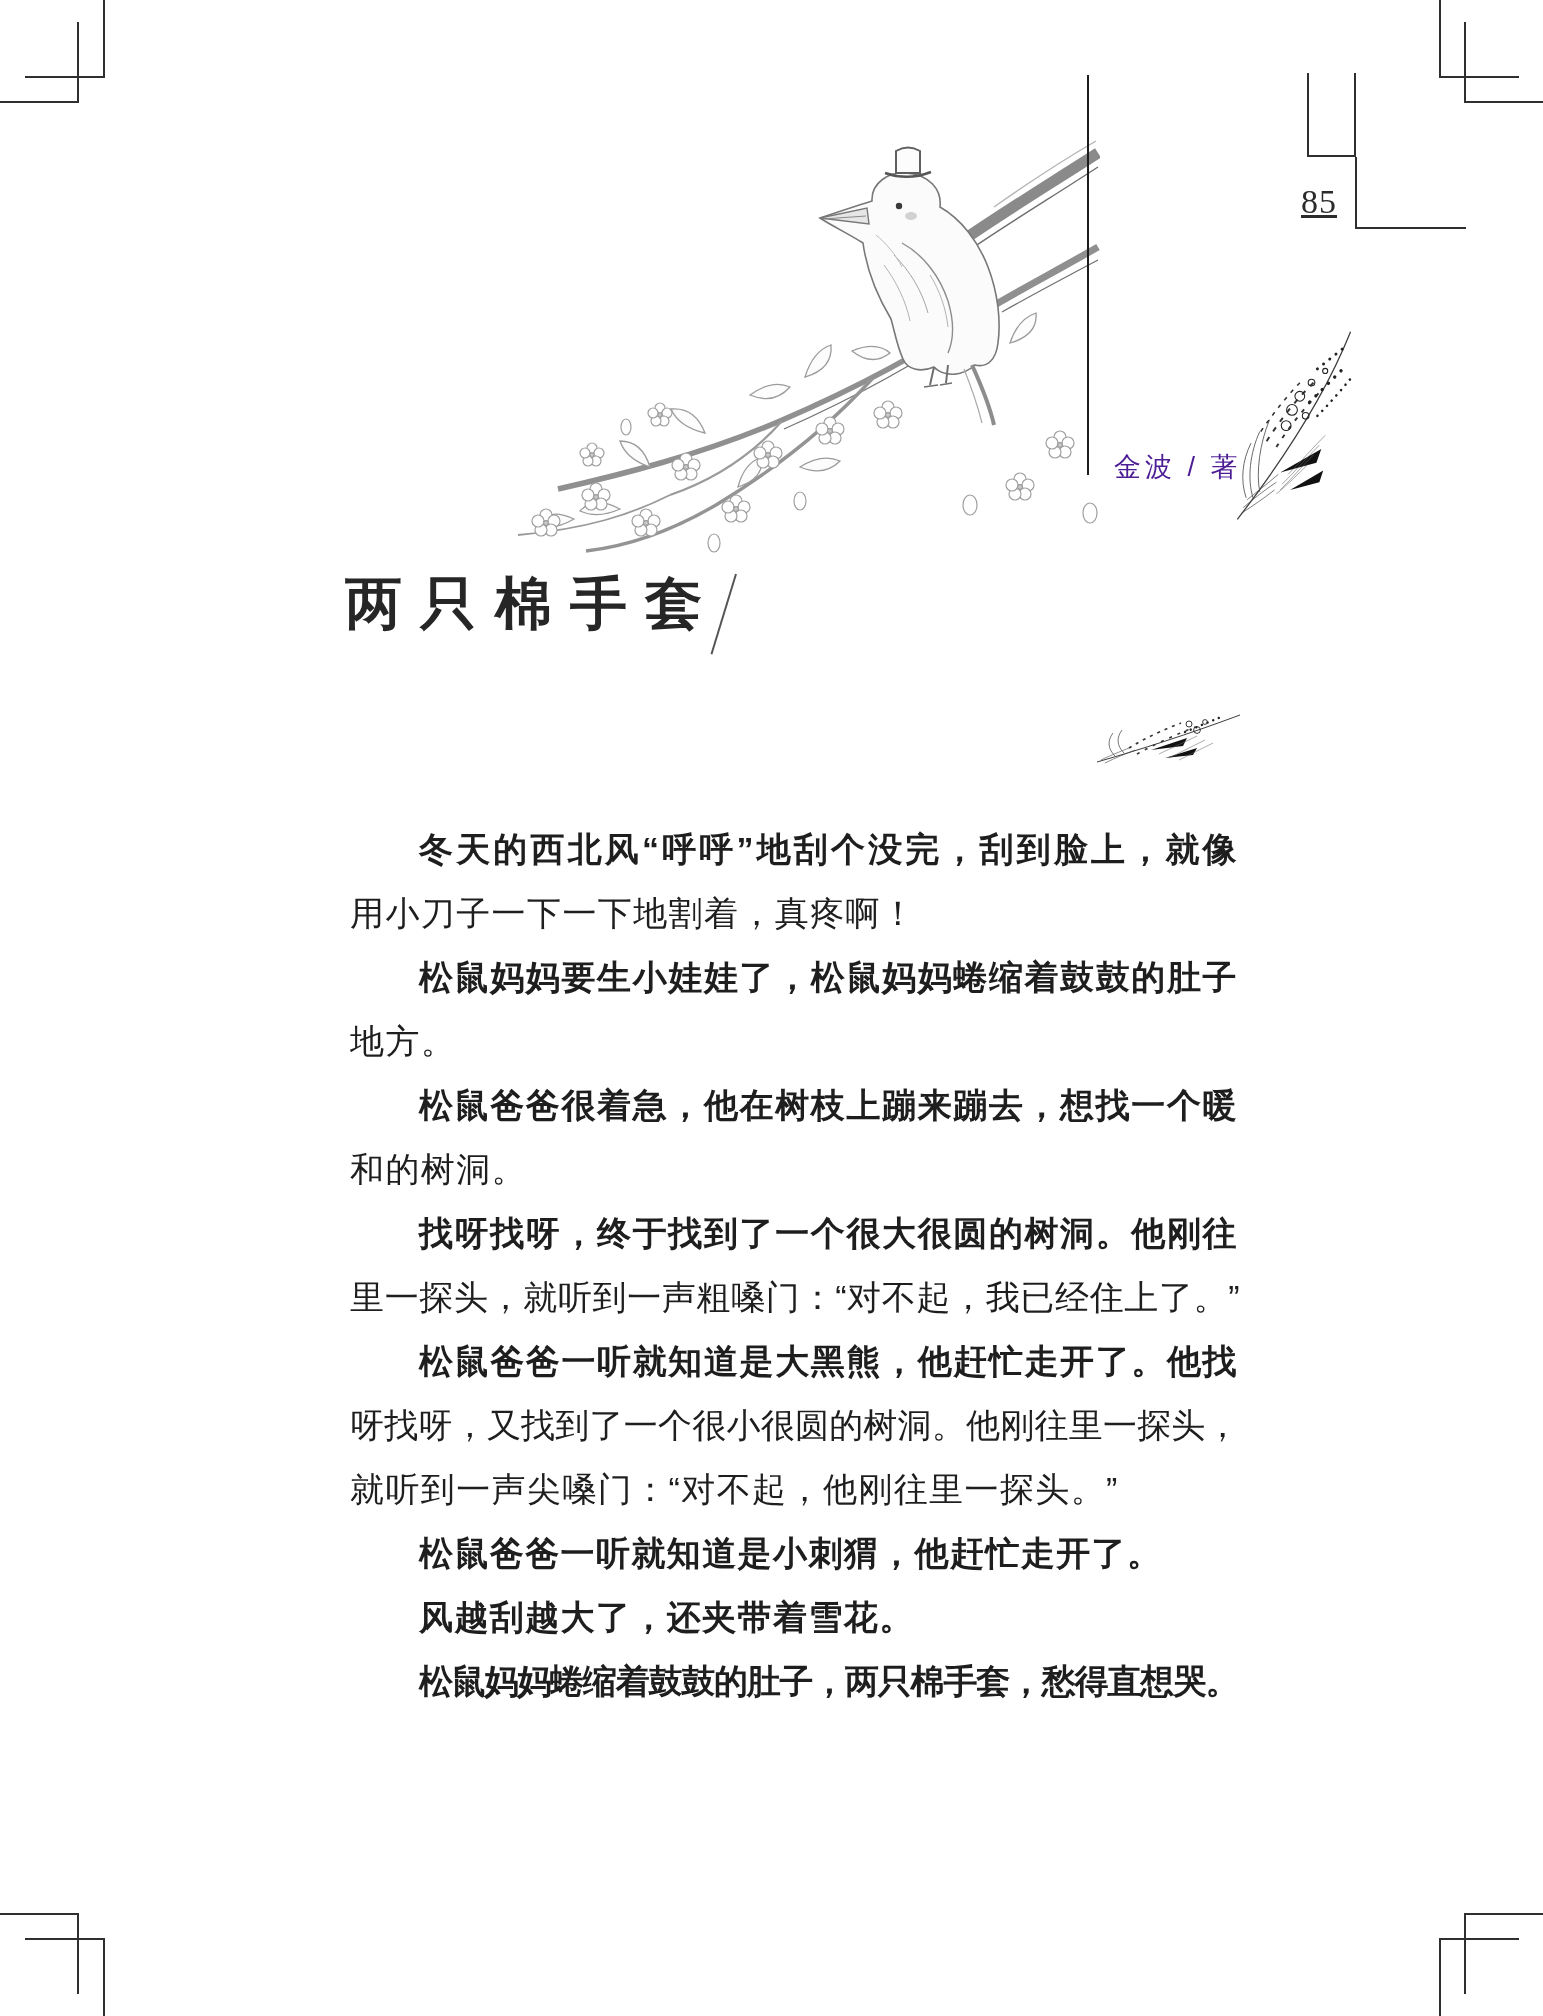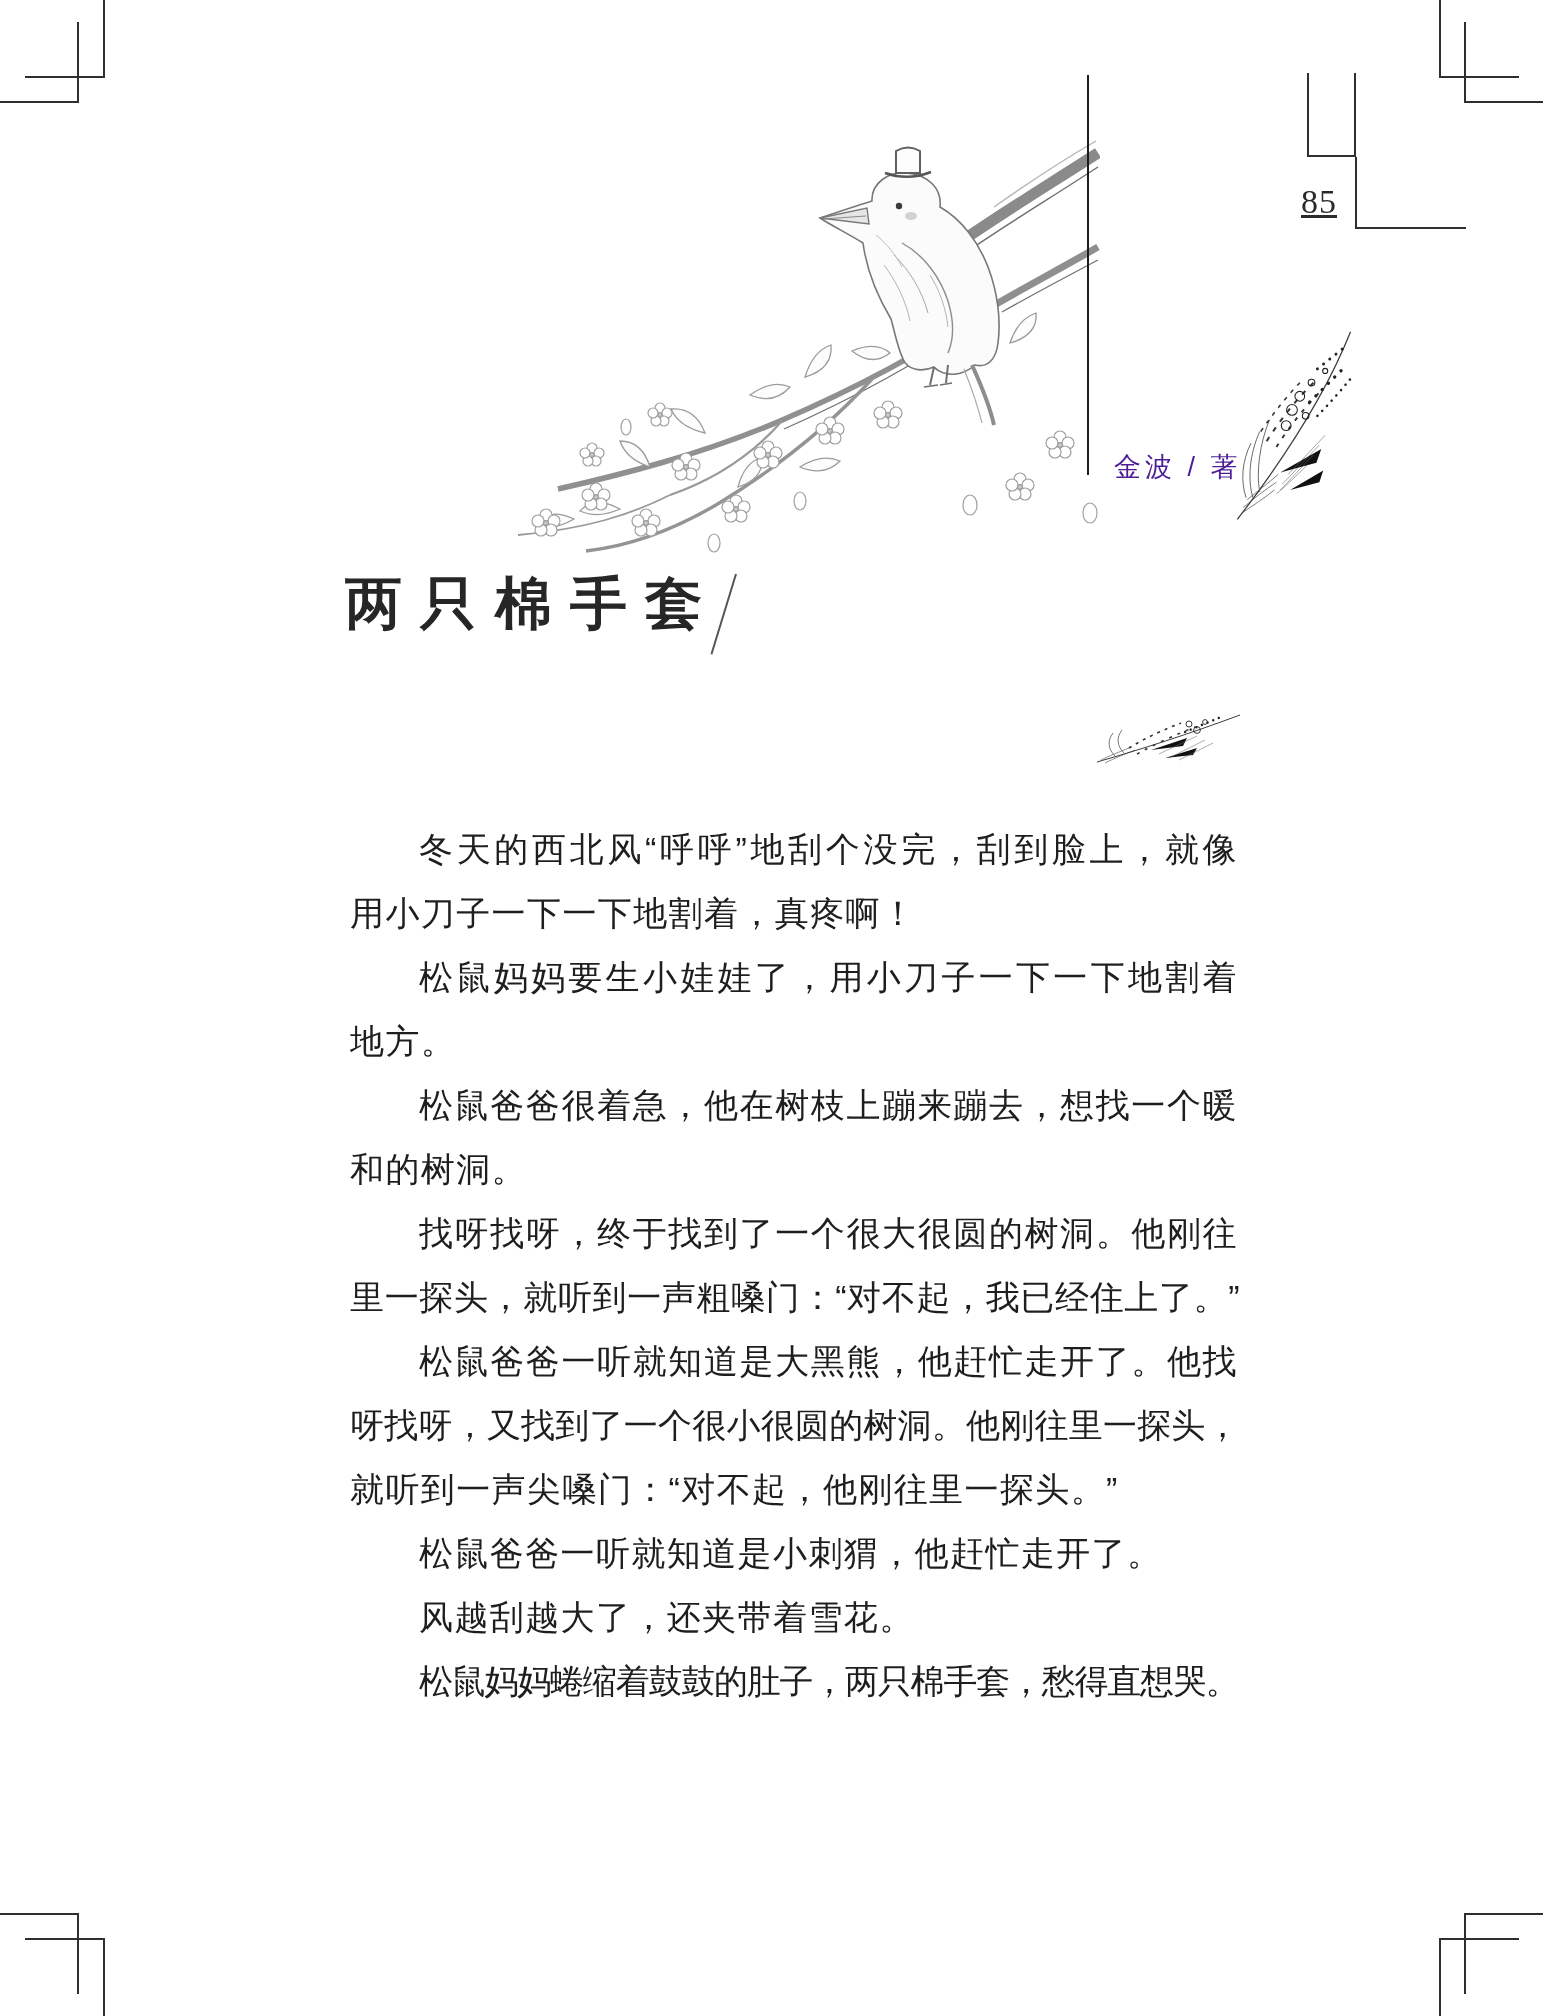--- a/index.html
+++ b/index.html
@@ -30,21 +30,21 @@
   .author {
     position:absolute; left:1114px; top:449px; font-size:27px; color:#4c1d95; letter-spacing:4px; white-space:nowrap;
   }
   
   .title-row { position:absolute; left:345px; top:566px; height:70px; }
   .title-text { font-size:57px; font-weight:700; color:#262626; letter-spacing:18px; white-space:nowrap; }
   .title-slash { position:absolute; left:390px; top:8px; width:2px; height:84px; background:#555; transform:rotate(17deg); transform-origin:top center; }
   
   .body-text { position:absolute; left:350px; top:817px; width:888px; }
   .line { font-size:34px; line-height:64px; height:64px; letter-spacing:1.4px; color:#1e1e1e; white-space:nowrap; }
-  .line.indent { text-indent:69px; }
+  .line.indent { text-indent:69px;font-weight:bold; }
   .line.fill { white-space:normal; text-align:justify; text-align-last:justify; }
   .line.tight { letter-spacing:-1.6px; }
   
   .ill { position:absolute; left:500px; top:115px; width:600px; height:440px; }
   .feather-lg { position:absolute; left:1222px; top:326px; width:140px; height:205px; }
   .feather-sm { position:absolute; left:1093px; top:706px; width:150px; height:62px; }
   svg { display:block; }
 </style>
 </head>
 <body>
@@ -279,21 +279,21 @@
       </g>
       <path d="M58,44 L94,32 L90,40 Z" fill="#111"></path>
       <path d="M72,52 L104,42 L100,49 Z" fill="#111"></path>
       <path d="M66,48 C78,42 92,36 104,30 M76,52 C88,46 100,40 112,34 M86,54 C98,48 110,42 120,37" stroke="#666" stroke-width="0.55"></path>
     </svg>
   </div>
 
   <div class="body-text">
       <div class="line indent fill">冬天的西北风“呼呼”地刮个没完，刮到脸上，就像</div>
       <div class="line">用小刀子一下一下地割着，真疼啊！</div>
-      <div class="line indent fill">松鼠妈妈要生小娃娃了，用小刀子一下一下地割着</div>
+      <div class="line indent fill">松鼠妈妈要生小娃娃了，松鼠妈妈蜷缩着鼓鼓的肚子</div>
       <div class="line">地方。</div>
       <div class="line indent fill">松鼠爸爸很着急，他在树枝上蹦来蹦去，想找一个暖</div>
       <div class="line">和的树洞。</div>
       <div class="line indent fill">找呀找呀，终于找到了一个很大很圆的树洞。他刚往</div>
       <div class="line fill tight">里一探头，就听到一声粗嗓门：“对不起，我已经住上了。”</div>
       <div class="line indent fill">松鼠爸爸一听就知道是大黑熊，他赶忙走开了。他找</div>
       <div class="line fill tight">呀找呀，又找到了一个很小很圆的树洞。他刚往里一探头，</div>
       <div class="line">就听到一声尖嗓门：“对不起，他刚往里一探头。”</div>
       <div class="line indent">松鼠爸爸一听就知道是小刺猬，他赶忙走开了。</div>
       <div class="line indent">风越刮越大了，还夹带着雪花。</div>

